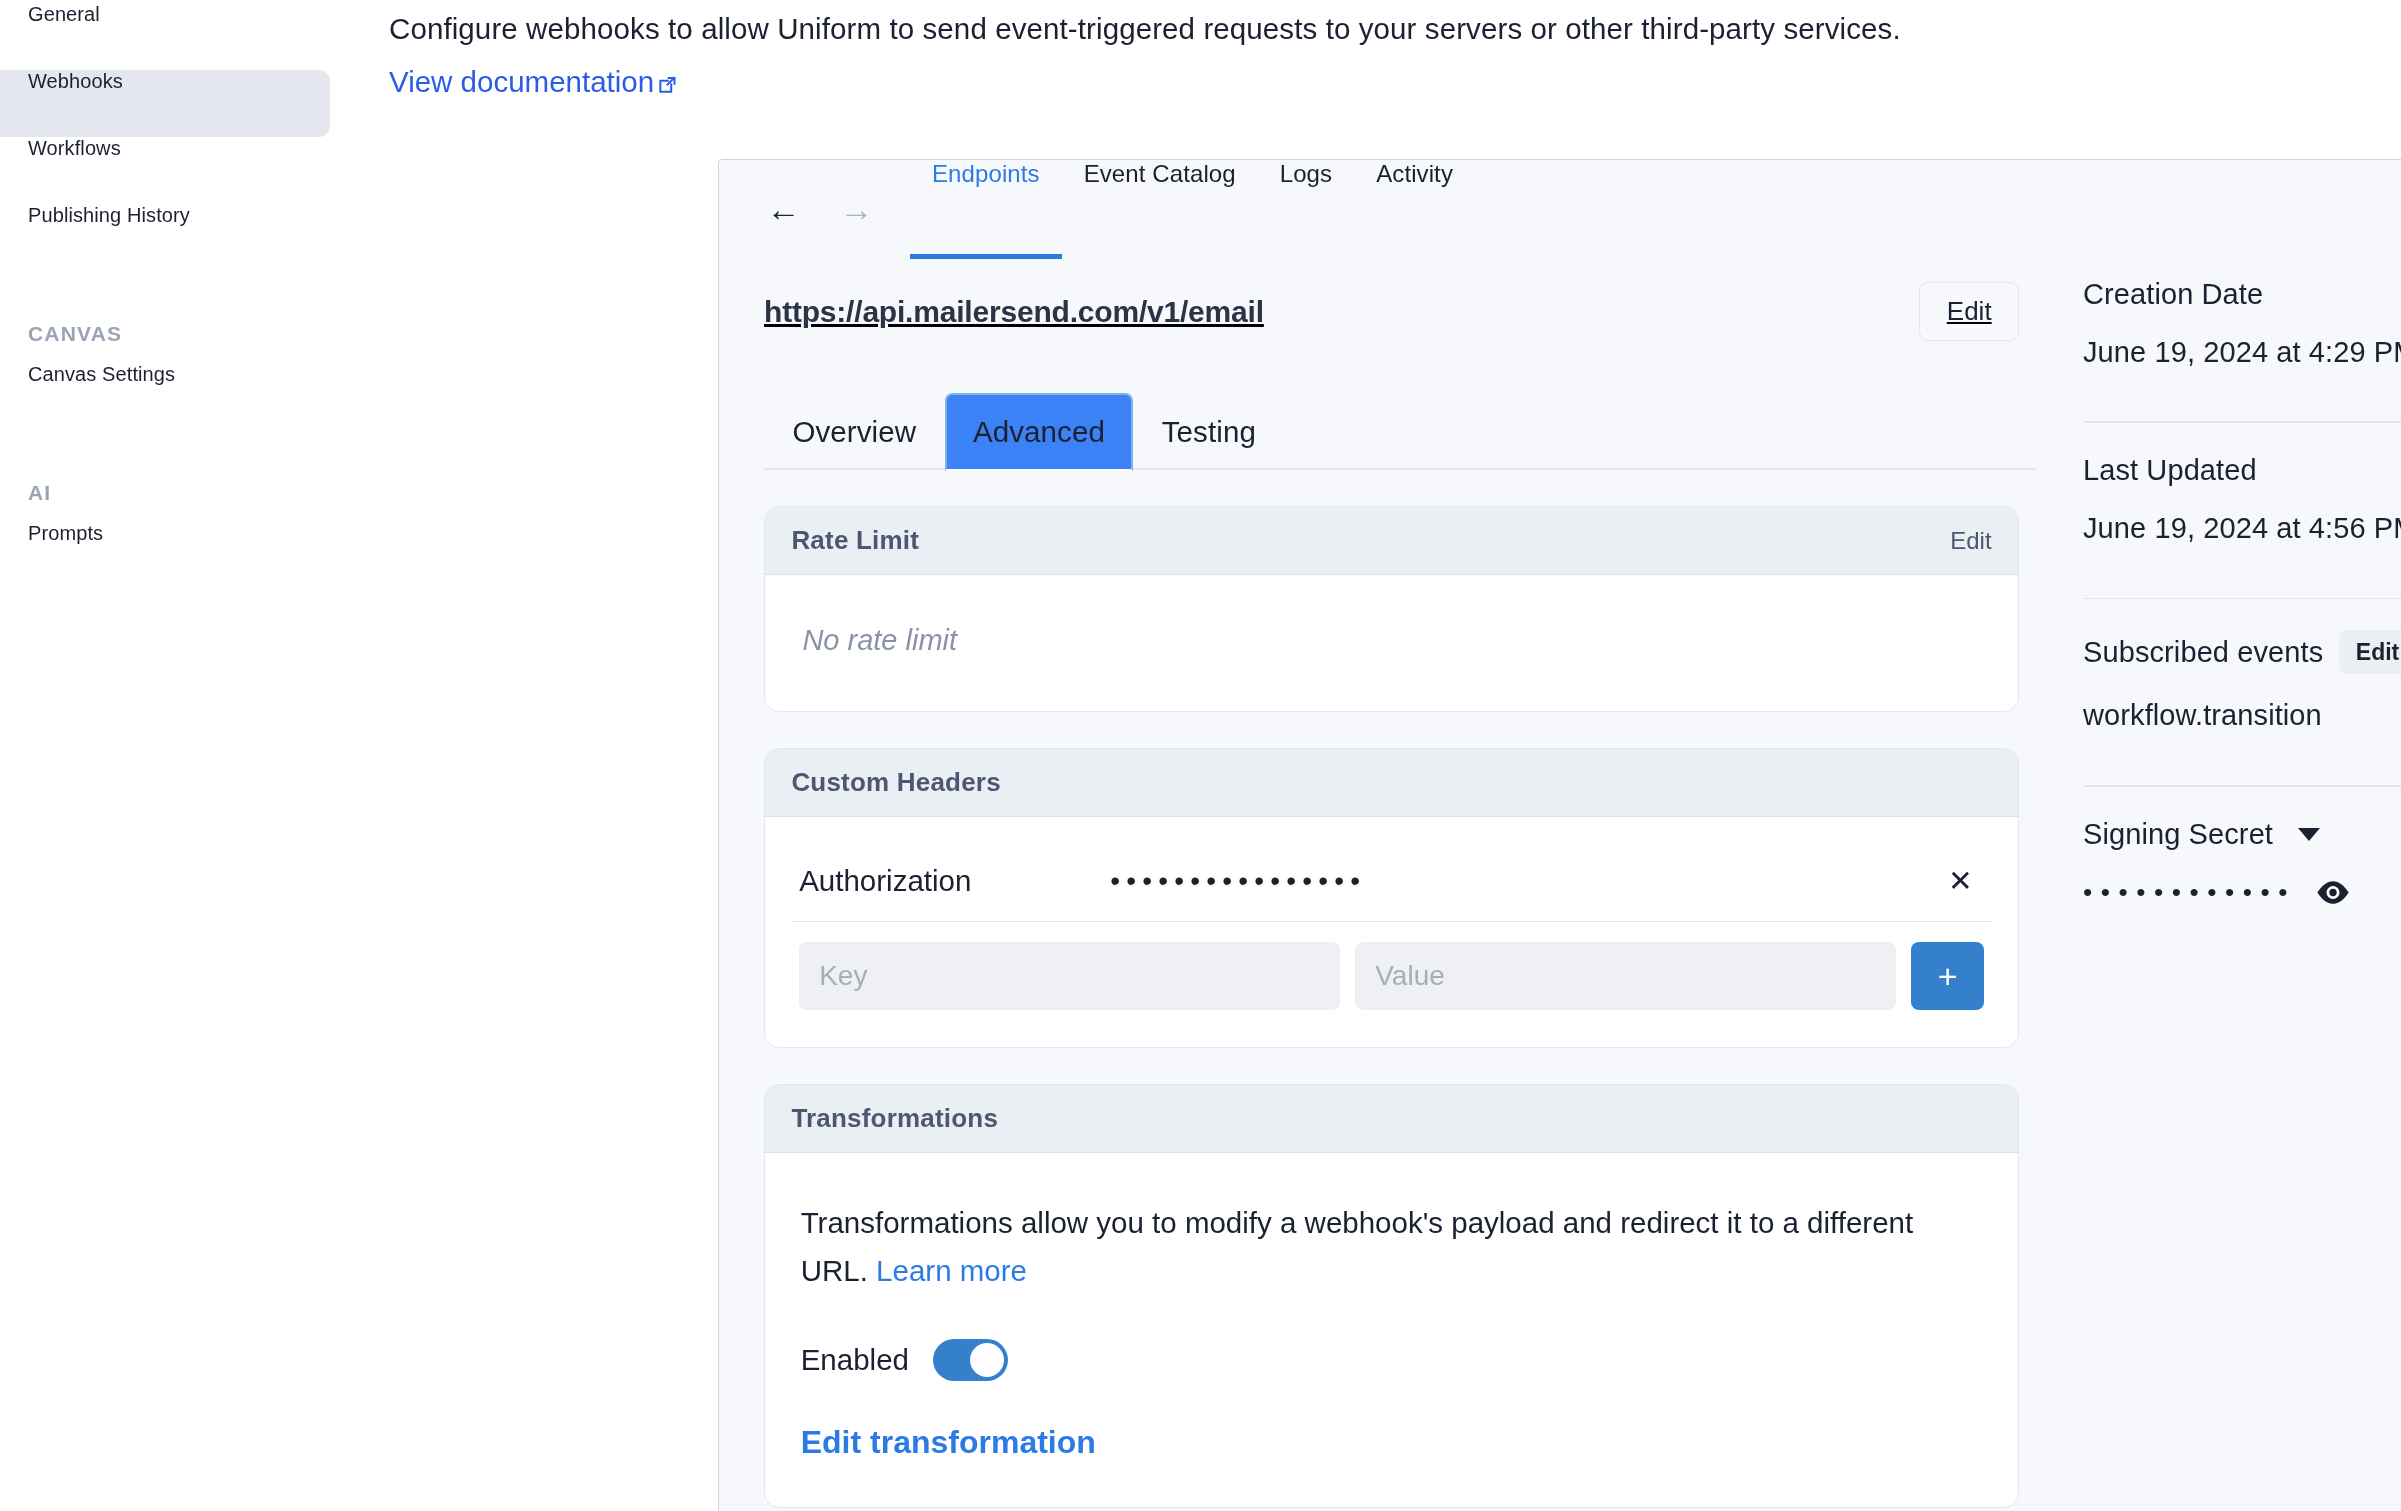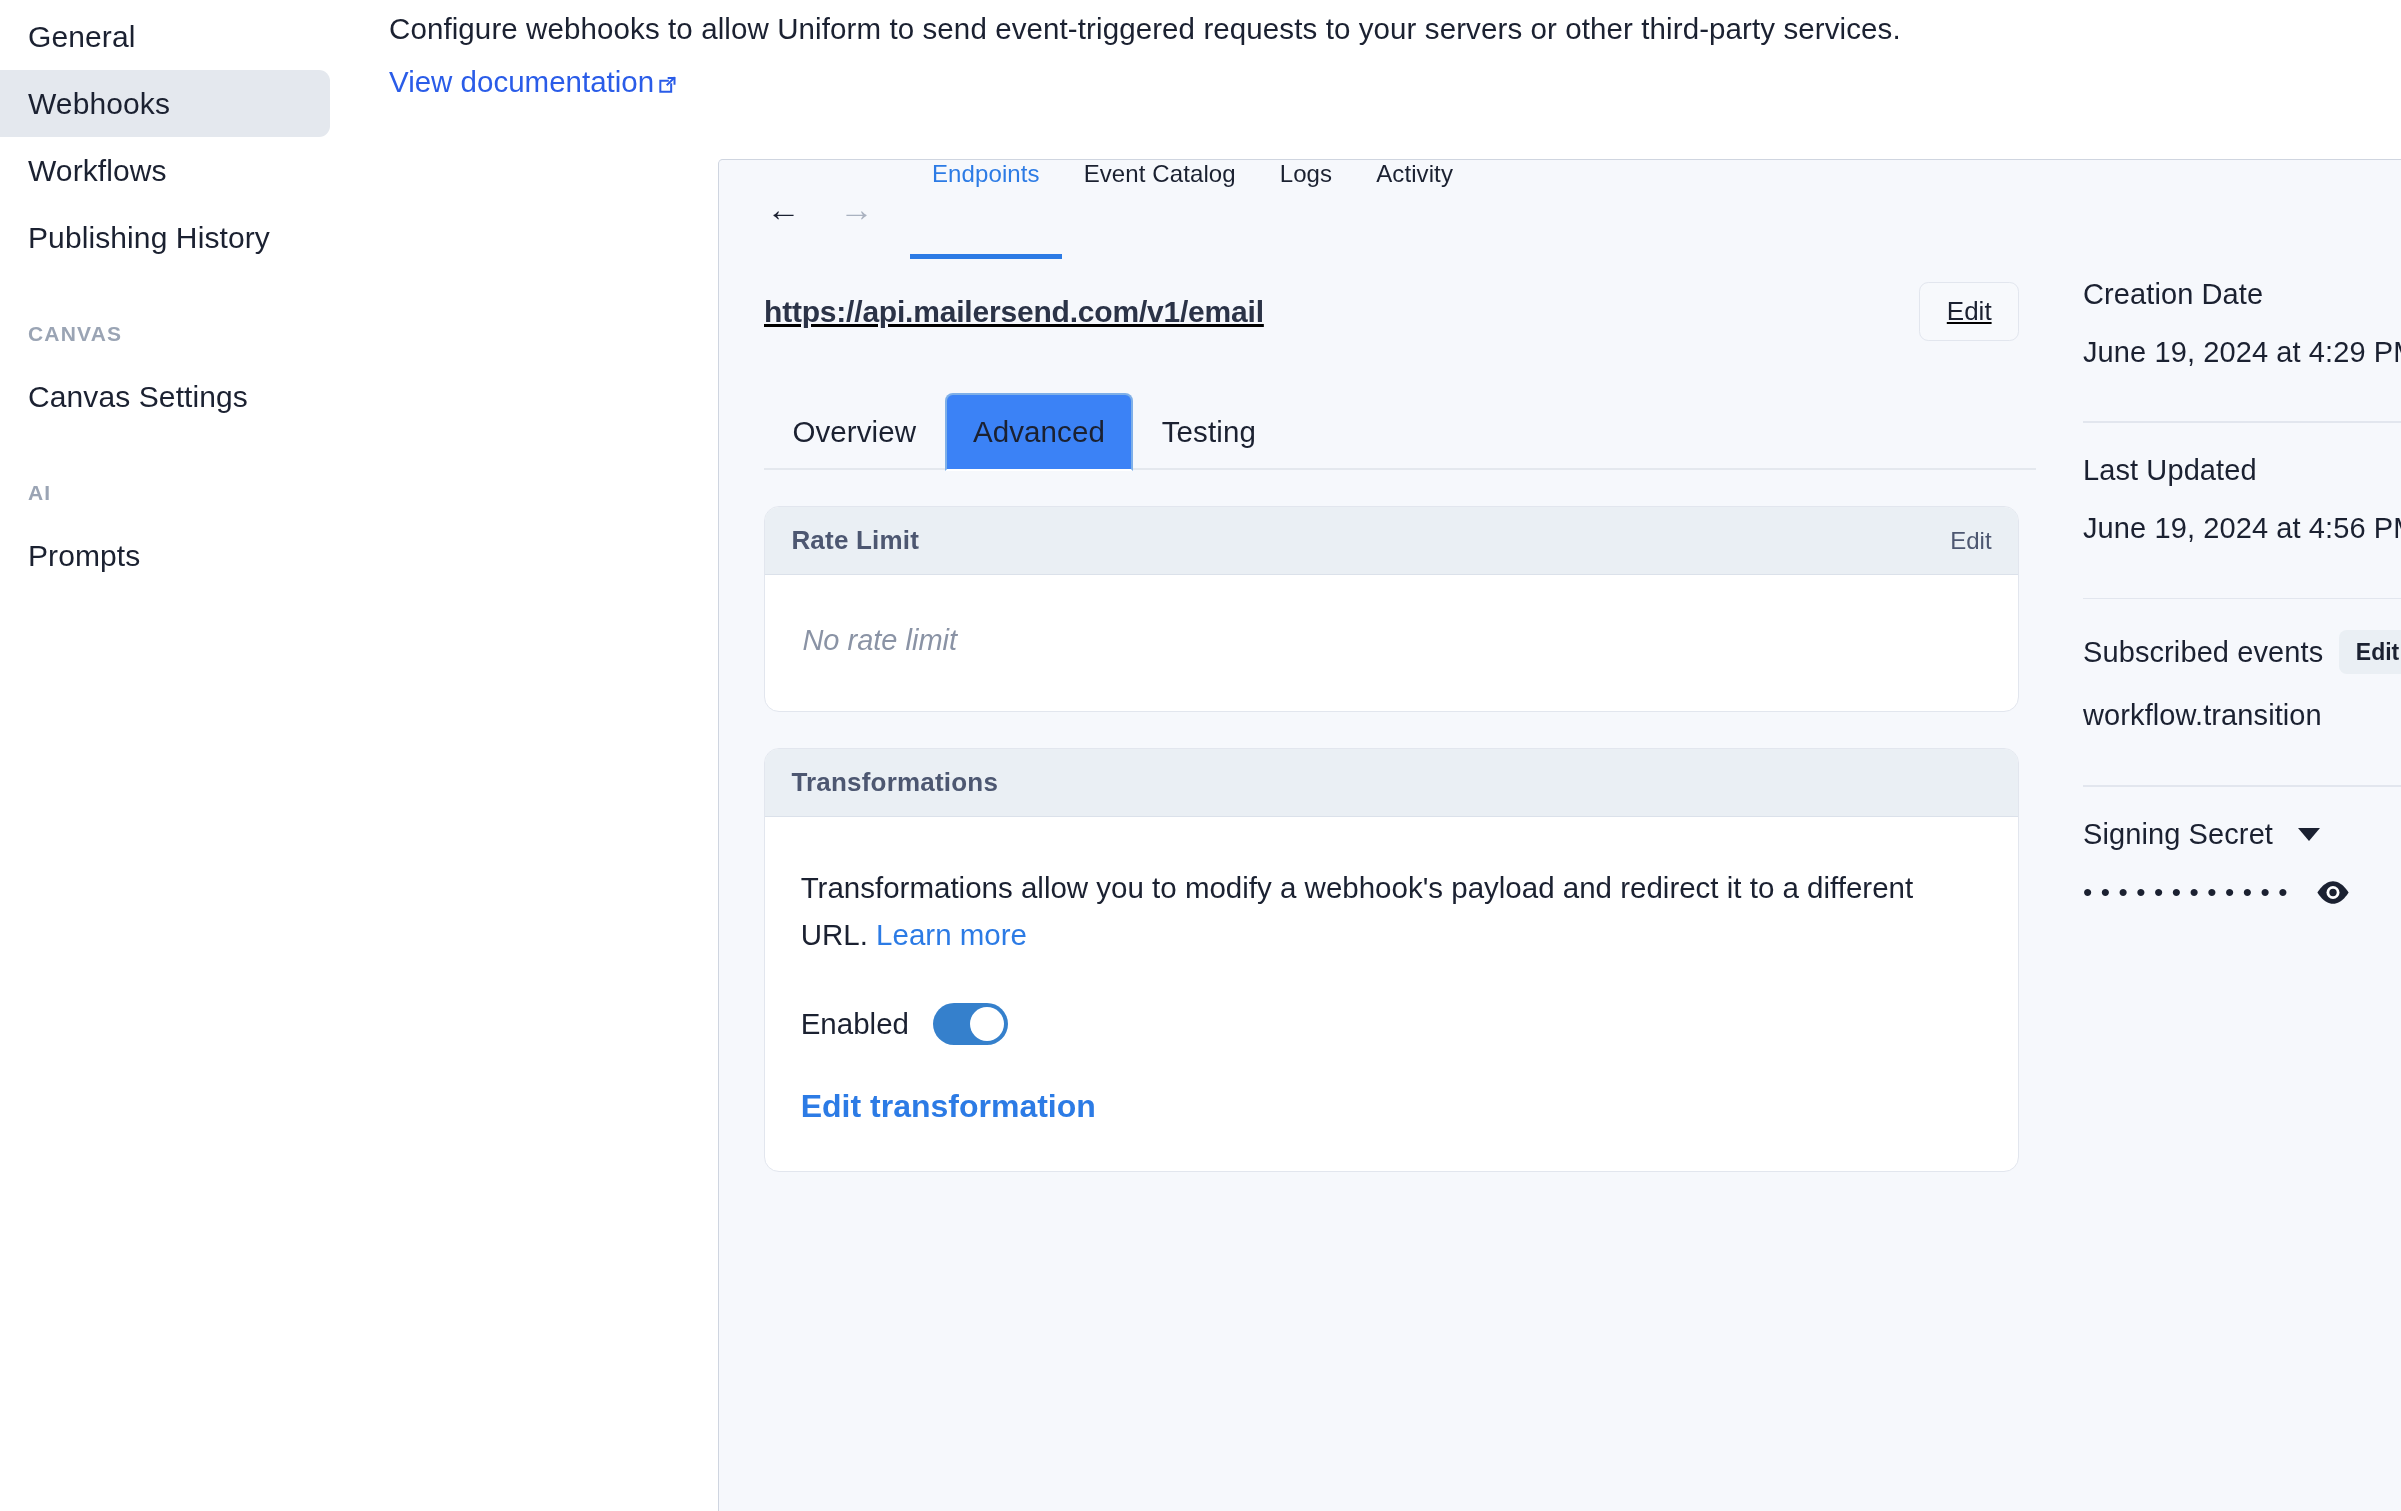--- a/index.html
+++ b/index.html
@@ -24,23 +24,22 @@
   
   .sidebar {
     width: 330px;
     flex: 0 0 330px;
     padding-top: 3.1px;
     background: #ffffff;
   }
   .nav-item {
     height: 67px;
     display: flex;
-    align-items: center;
     padding-left: 28px;
-    font-size: 30px;
+    font-size: 20px;
     color: #1b2131;
     letter-spacing: 0.1px;
     border-radius: 0 11px 11px 0;
     cursor: pointer;
   }
   .nav-item.active {
     background: #e4e8ee;
     font-weight: 400;
   }
   .nav-group {
@@ -463,20 +462,40 @@
           <div class="card">
             <div class="card-head">
               <span class="card-title">Rate Limit</span>
               <span class="card-head-action">Edit</span>
             </div>
             <div class="card-body">
               <div class="placeholder-italic">No rate limit</div>
             </div>
           </div>
 
+          <div class="card">
+            <div class="card-head">
+              <span class="card-title">Custom Headers</span>
+            </div>
+            <div class="card-body">
+
+              <div class="hdr-row">
+                <div class="hdr-key">Authorization</div>
+                <div class="hdr-val">••••••••••••••••</div>
+                <div class="hdr-del">✕</div>
+              </div>
+
+              <div class="hdr-inputs">
+                <input class="inp inp-key" type="text" placeholder="Key" style="">
+                <input class="inp inp-val" type="text" placeholder="Value" style="">
+                <button class="btn-add">+</button>
+              </div>
+
+            </div>
+          </div>
 
           <div class="card">
             <div class="card-head">
               <span class="card-title">Transformations</span>
             </div>
             <div class="card-body">
 
               <p class="tf-text"><span>Transformations allow you to modify a webhook's payload and redirect it to a different URL. </span><a class="tf-link">Learn more</a></p>
 
               <div class="tf-toggle-row">

